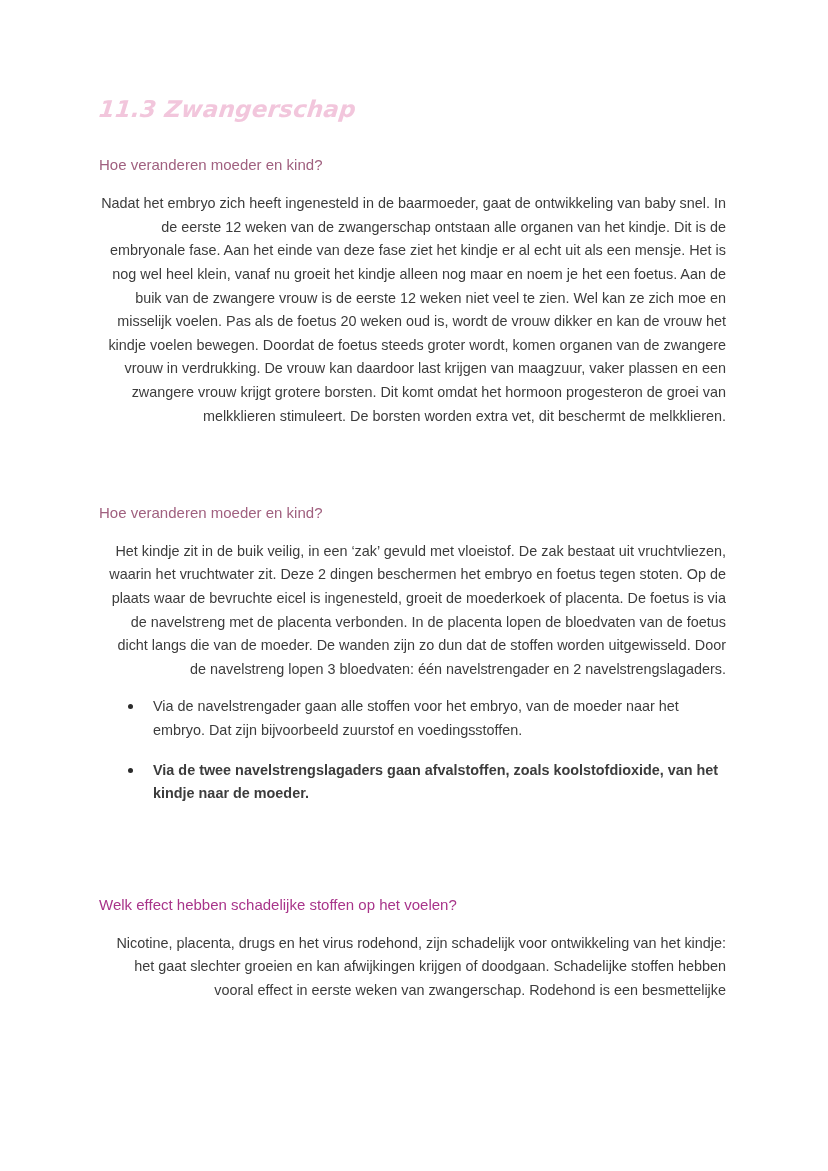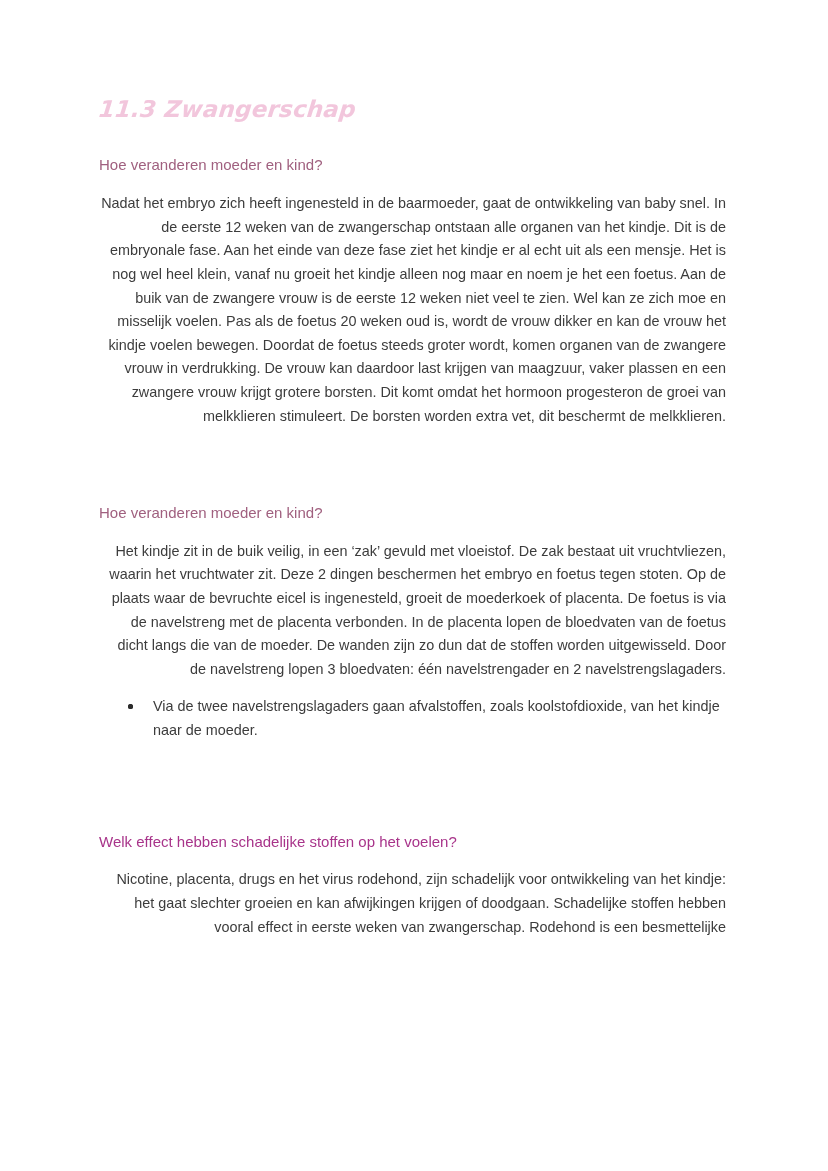--- a/index.html
+++ b/index.html
@@ -87,21 +87,22 @@
   ul.bullets li {
     position: relative;
     font-family: "Liberation Sans", sans-serif;
     font-size: 14.4px;
     line-height: 23.6px;
     color: #3c3c3c;
     padding-left: 25px;
     margin: 0;
   }
   ul.bullets li + li {
-    margin-top: 0;
+    margin-top: 16px;
+    font-weight: bold;
   }
   ul.bullets li .bullet-dot {
     position: absolute;
     left: 0;
     top: 9px;
     width: 5px;
     height: 5px;
     background: #2b2b2b;
     border-radius: 50%;
     display: block;
@@ -121,20 +122,21 @@
 
     <div class="gap-section"></div>
 
     <h2 class="heading muted">Hoe veranderen moeder en kind?</h2>
 
     <p class="para">Het kindje zit in de buik veilig, in een ‘zak’ gevuld met vloeistof. De zak bestaat uit vruchtvliezen, waarin het vruchtwater zit. Deze 2 dingen beschermen het embryo en foetus tegen stoten. Op de plaats waar de bevruchte eicel is ingenesteld, groeit de moederkoek of placenta. De foetus is via de navelstreng met de placenta verbonden. In de placenta lopen de bloedvaten van de foetus dicht langs die van de moeder. De wanden zijn zo dun dat de stoffen worden uitgewisseld. Door de navelstreng lopen 3 bloedvaten: één navelstrengader en 2 navelstrengslagaders.</p>
 
     <ul class="bullets">
       <li>
         <span class="bullet-dot"></span>
+        <span>Via de navelstrengader gaan alle stoffen voor het embryo, van de moeder naar het embryo. Dat zijn bijvoorbeeld zuurstof en voedingsstoffen.</span>
       </li>
       <li>
         <span class="bullet-dot"></span>
         <span>Via de twee navelstrengslagaders gaan afvalstoffen, zoals koolstofdioxide, van het kindje naar de moeder.</span>
       </li>
     </ul>
 
 
     <div class="gap-section"></div>
 

